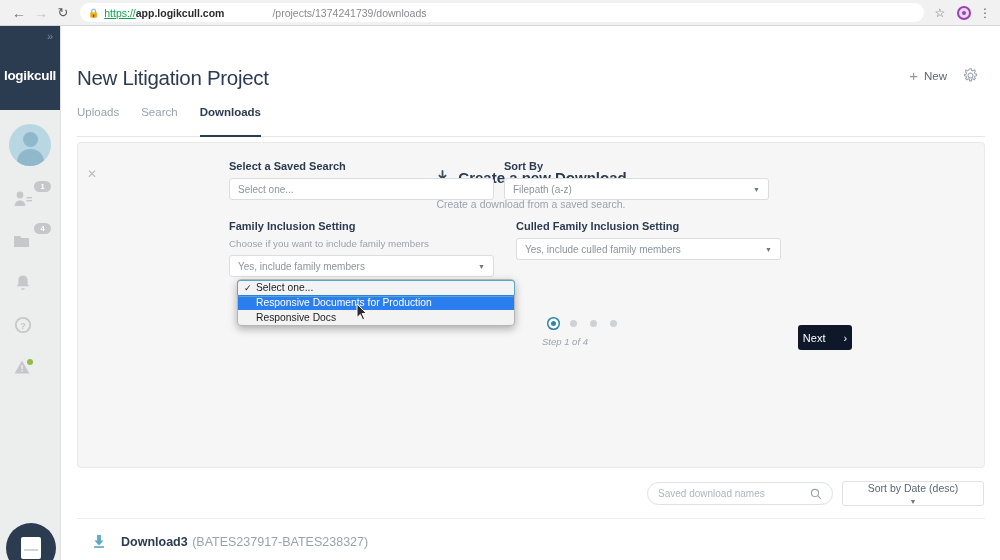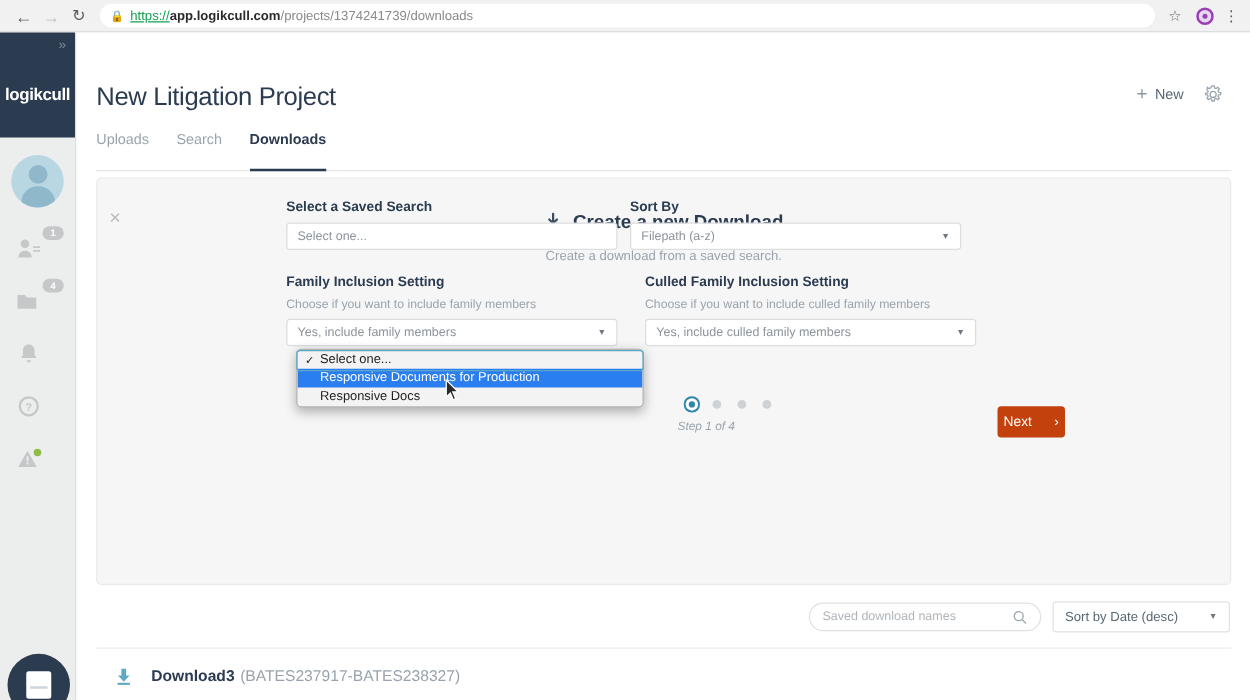--- a/index.html
+++ b/index.html
@@ -23,21 +23,21 @@
   .nav-btn.disabled { color: #c3c3c6; }
   .nav-btn.reload { font-size: 13px; color: #5d5d60; }
   .url-box {
     flex: 1 1 auto; height: 19px; background: #ffffff; border-radius: 10px;
     margin: 0 6px 0 6px; display: flex; align-items: center; padding: 0 8px;
     font-size: 10.5px; color: #8a8a8e; overflow: hidden; white-space: nowrap;
   }
   .lock { color: #12a150; font-size: 9px; margin-right: 5px; }
   .url-scheme { color: #12a150; text-decoration: underline; }
   .url-host { color: #2b2b2e; font-weight: bold; }
-  .url-path { color: #8a8a8e; }
+  .url-path { color: #8a8a8e; margin-left: 48px; }
   .star-icon { color: #6d6d70; font-size: 12px; width: 20px; text-align: center; }
   .ext-icon {
     width: 14px; height: 14px; border-radius: 50%;
     border: 2.5px solid #9b3fb5; background: #e7d8ef;
     margin: 0 7px; position: relative;
   }
   .ext-icon::after {
     content:''; position:absolute; width:4px; height:4px; border-radius:50%;
     background:#9b3fb5; left:3px; top:3px;
   }
@@ -155,36 +155,36 @@
   .stepper { position: absolute; left: 489px; top: 294px; }
   .dots { display: flex; gap: 13px; align-items: center; }
   .dot { width: 7px; height: 7px; border-radius: 50%; background: #cfd2d5; }
   .dot.active {
     background: #2f86a8; box-shadow: 0 0 0 2.5px #ffffff, 0 0 0 4px #2f86a8;
     width: 5px; height: 5px; margin: 1px;
   }
   .step-text { font-size: 9.5px; color: #9aa3ac; font-style: italic; margin-top: 9px; margin-left: -8px; }
   .next-btn {
     position: absolute; left: 737px; top: 299px; width: 54px; height: 25px;
-    background: #c2410c; border-radius: 3px; color: #ffffff; font-size: 11px;
+    background: #0f172a; border-radius: 3px; color: #ffffff; font-size: 11px;
     display: flex; align-items: center; justify-content: center; gap: 18px;
   }
 
   
   .list-tools { position: absolute; right: 16px; top: 455px; display: flex; gap: 9px; align-items: center; }
   .search-box {
     width: 186px; height: 23px; border: 1px solid #e0e1e3; border-radius: 12px;
     background: #fff; display: flex; align-items: center; justify-content: space-between;
     padding: 0 10px; font-size: 10px; color: #b0b5ba;
   }
   .mag { color: #9aa3ac; font-size: 11px; }
   .sort-box {
     width: 142px; height: 25px; border: 1px solid #e0e1e3; border-radius: 3px; background: #fff;
     display: flex; align-items: center; justify-content: space-between; padding: 0 9px;
-    font-size: 10.5px; color: #5a6875;
+    font-size: 10.5px; color: #5a6875; flex-direction: column;
   }
   .divider { position: absolute; left: 16px; top: 492px; width: 908px; height: 1px; background: #eceded; }
   .dl-row { position: absolute; left: 16px; top: 506px; display: flex; align-items: center; gap: 14px; }
   .dl-row-ico { color: #5fa9c4; font-size: 15px; margin-left: 14px; }
   .dl-name { font-size: 12.5px; font-weight: bold; color: #2b3b50; }
   .dl-bates { font-size: 12.5px; color: #9aa3ac; font-weight: normal; }
 
   
   .chat-bubble {
     position: absolute; left: 6px; top: 523px; width: 50px; height: 50px;
@@ -321,21 +321,20 @@
       <div class="field">
         <div class="field-label">Family Inclusion Setting</div>
         <div class="field-hint">Choose if you want to include family members</div>
         <div class="select">
           <span>Yes, include family members</span>
           <span class="caret">▼</span>
         </div>
       </div>
       <div class="field">
         <div class="field-label">Culled Family Inclusion Setting</div>
-        <div class="field-hint">Choose if you want to include culled family members</div>
         <div class="select">
           <span>Yes, include culled family members</span>
           <span class="caret">▼</span>
         </div>
       </div>
     </div>
 
     <div class="stepper">
       <div class="dots">
         <div class="dot active"></div>

